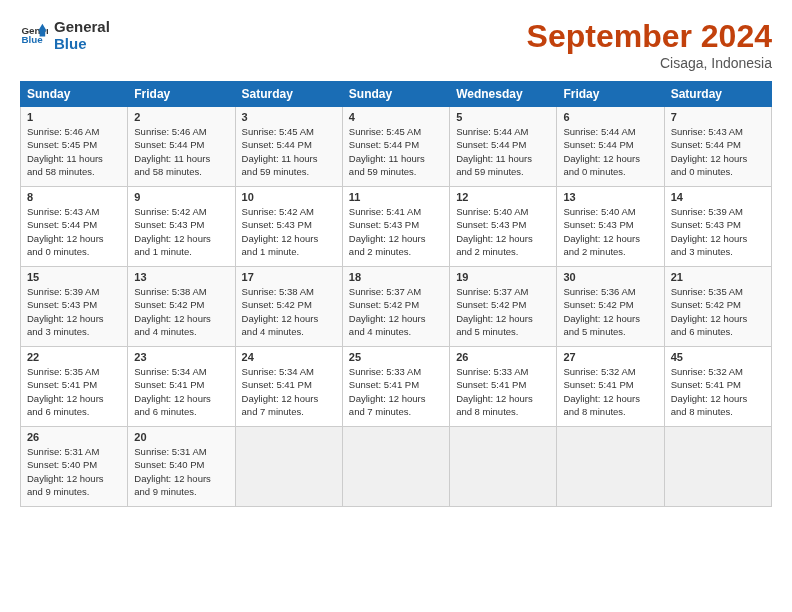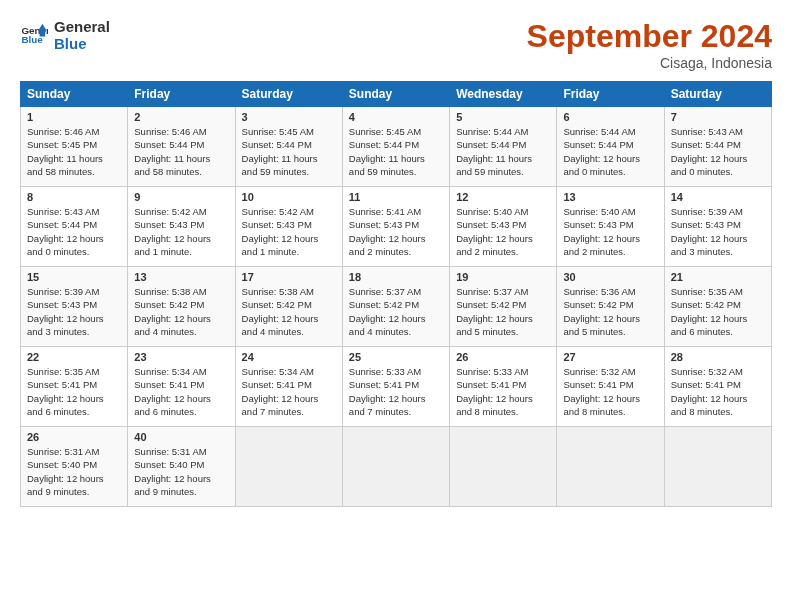--- a/index.html
+++ b/index.html
@@ -339,39 +339,39 @@
       </td>
           <td>
         <span class="day-num">27</span>
         <span class="cell-content">
           Sunrise: 5:32 AM<br>
           Sunset: 5:41 PM<br>
           Daylight: 12 hours and 8 minutes.
         </span>
       </td>
           <td>
-        <span class="day-num">28</span>
+        <span class="day-num">45</span>
         <span class="cell-content">
           Sunrise: 5:32 AM<br>
           Sunset: 5:41 PM<br>
           Daylight: 12 hours and 8 minutes.
         </span>
       </td>
         </tr>
         <tr>
           <td>
         <span class="day-num">26</span>
         <span class="cell-content">
           Sunrise: 5:31 AM<br>
           Sunset: 5:40 PM<br>
           Daylight: 12 hours and 9 minutes.
         </span>
       </td>
           <td>
-        <span class="day-num">40</span>
+        <span class="day-num">20</span>
         <span class="cell-content">
           Sunrise: 5:31 AM<br>
           Sunset: 5:40 PM<br>
           Daylight: 12 hours and 9 minutes.
         </span>
       </td>
           <td class="empty"></td>
           <td class="empty"></td>
           <td class="empty"></td>
           <td class="empty"></td>

